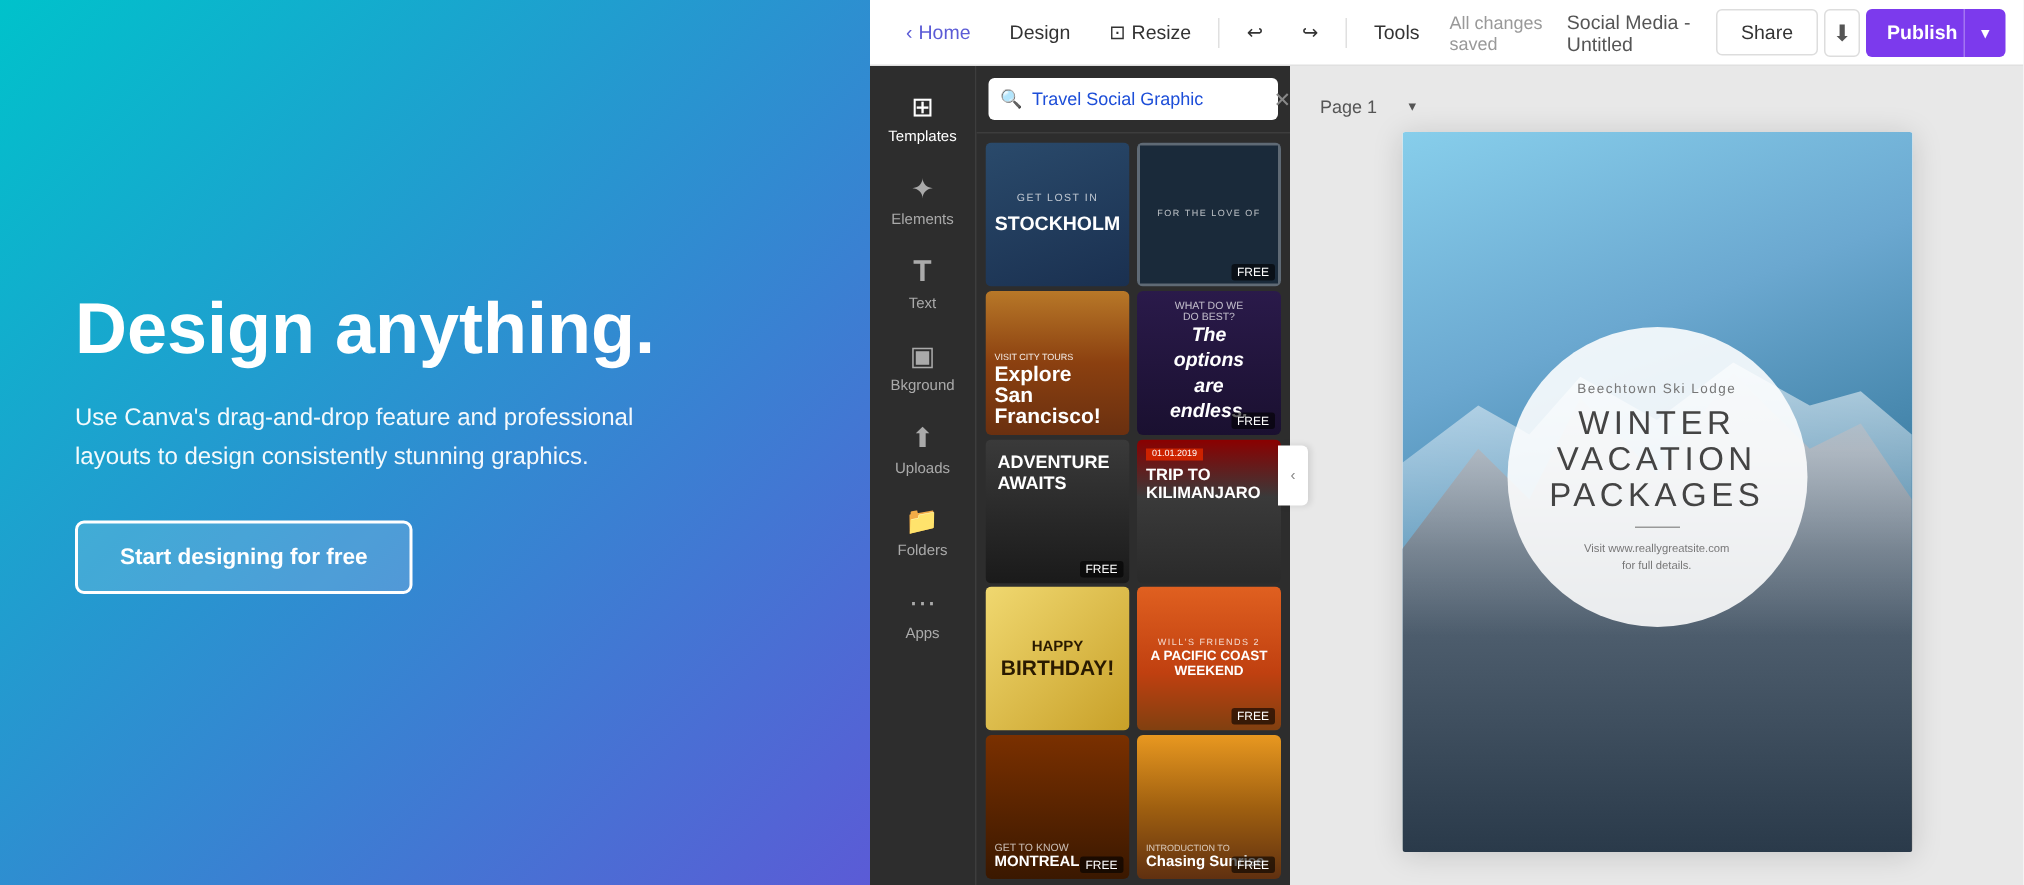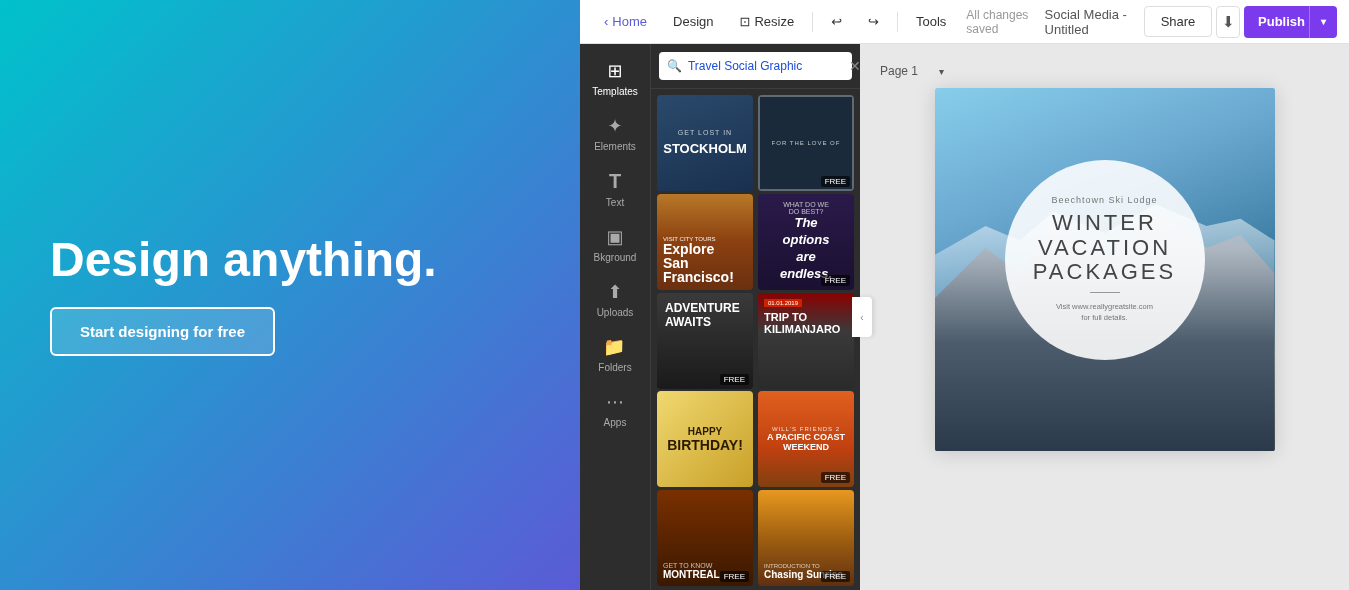--- a/index.html
+++ b/index.html
@@ -380,21 +380,21 @@
       margin-bottom: 10px;
       display: flex;
       align-items: center;
       gap: 21px;
     }
     .page-label-chevron { font-size: 10px; }
 
     .canvas-doc {
       background: white;
       width: 340px;
-      height: 363px;
+      height: 480px;
       box-shadow: 0 2px 20px rgba(0,0,0,0.15);
       border-radius: 2px;
       overflow: hidden;
       position: relative;
     }
 
     
     .canvas-bg {
       width: 100%;
       height: 100%;
@@ -446,20 +446,21 @@
     .divider-line { width: 30px; height: 1px; background: #999; margin: 8px auto; }
     .visit-text { font-size: 7.5px; color: #777; line-height: 1.5; }
   </style>
 </head>
 <body>
 
 <div class="hero">
   <h1>
     <span>Design anything.</span><br>
   </h1>
+  <p>Use Canva's drag-and-drop feature and professional layouts to design consistently stunning graphics.</p>
   <div class="cta-btn">Start designing for free</div>
 </div>
 
 <div class="editor">
 
   <div class="toolbar">
     <div class="toolbar-nav">
       <button class="toolbar-btn home">
         <span>‹</span>
         <span>Home</span>

